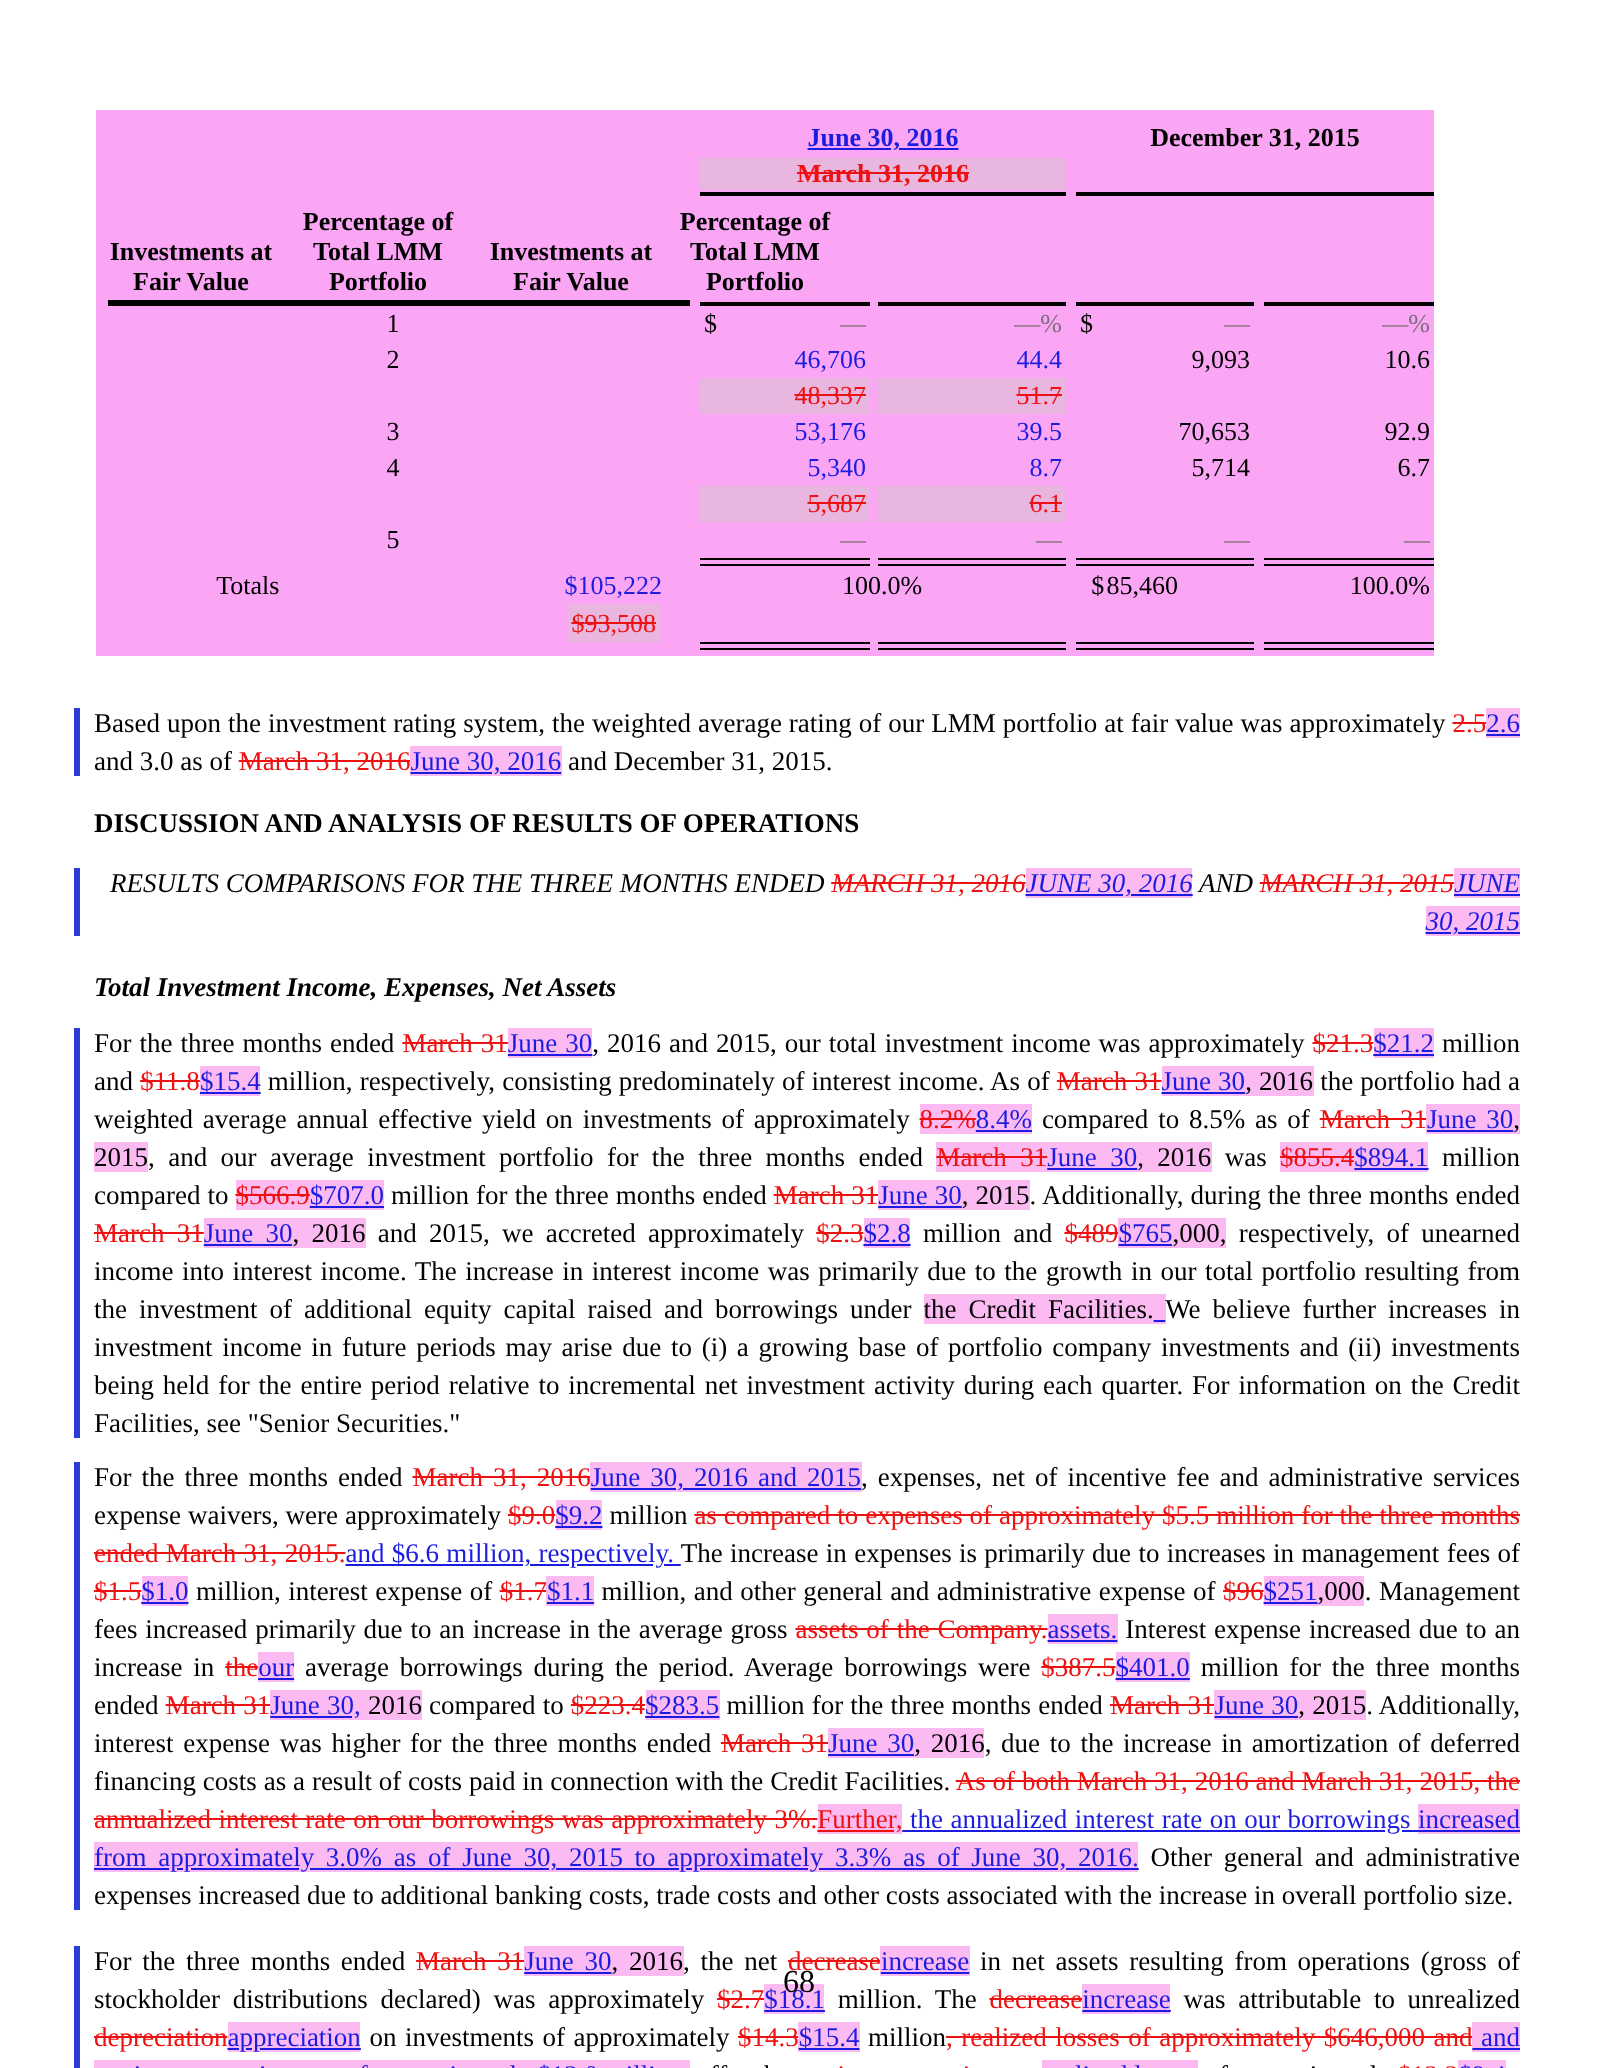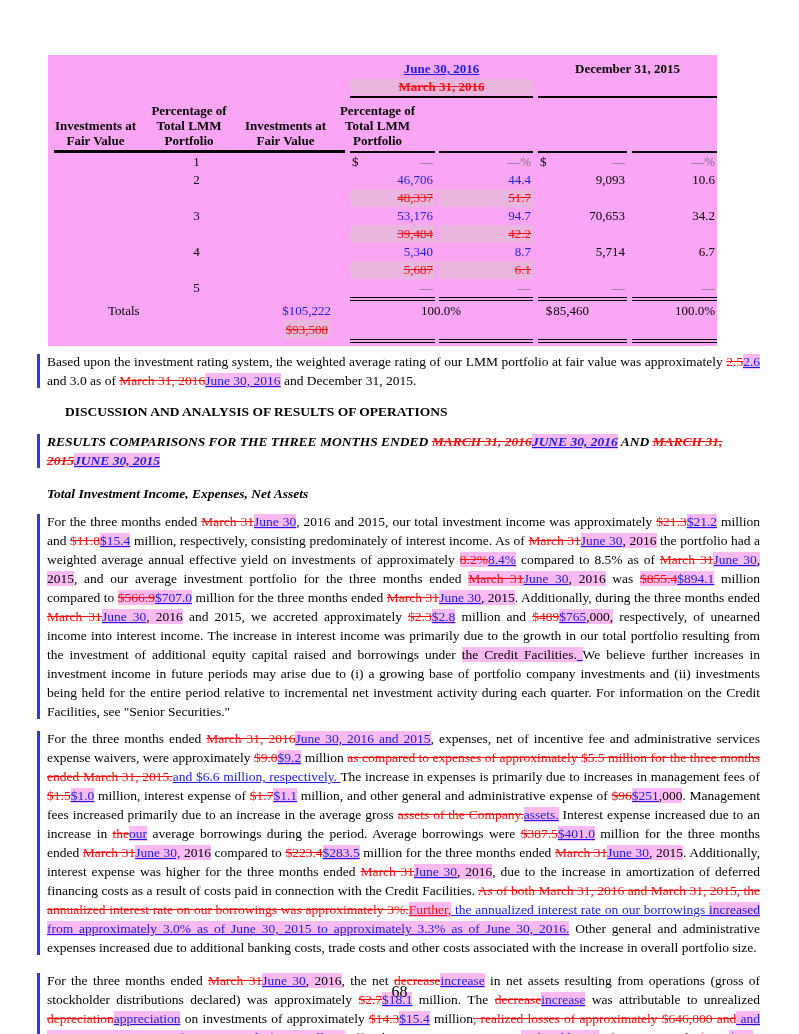--- a/index.html
+++ b/index.html
@@ -42,22 +42,22 @@
   .v-mut{color:#7a6f7a;}
   .v-old{color:var(--del-red,#ee1111);text-decoration:line-through;}
   .oldbox{background:var(--old-box-bg,#e9b6e0);}
   .dblrow{display:flex;}
   .dbl{height:2px;border-top:1px solid #000;border-bottom:1px solid #000;box-sizing:content-box;}
   .sp302{width:302px;}.sp85{width:85px;}.sp4{width:4px;}.sp94{width:94px;}.sp5{width:5px;}.sp89{width:89px;}
 
   
   .content{position:absolute;left:47px;top:352px;width:713px;font-size:13.5px;line-height:19px;}
   .para{position:relative;text-align:justify;margin:0 0 12px 0;}
-  .h-disc{font-weight:bold;margin:0 0 11px 18px;}
-  .h-results{position:relative;font-weight:bold;font-style:italic;margin:0 0 14px 0;}
+  .h-disc{font-weight:bold;margin:0 0 11px 0;}
+  .h-results{position:relative;font-weight:normal;font-style:italic;margin:0 0 14px 0;text-align:right;}
   .h-sub{font-weight:bold;font-style:italic;margin:0 0 9px 0;}
   .bar{position:absolute;left:-10px;top:2px;bottom:2px;width:3px;background:var(--change-bar,#2e3bd6);}
   .r-n{}
   .r-nh{background:var(--highlight,#fcbaf3);}
   .r-d{color:var(--del-red,#ee1111);text-decoration:line-through;}
   .r-dh{color:var(--del-red,#ee1111);text-decoration:line-through;background:var(--highlight,#fcbaf3);}
   .r-i{color:var(--ins-blue,#1c1ce0);text-decoration:underline;background:var(--highlight,#fcbaf3);}
   .r-in{color:var(--ins-blue,#1c1ce0);text-decoration:underline;}
   .r-ir{color:var(--del-red,#ee1111);text-decoration:underline;background:var(--highlight,#fcbaf3);}
   .pagenum{position:absolute;left:0;right:0;top:983px;text-align:center;font-size:16px;}
@@ -170,45 +170,30 @@
           <div class="cell c5"></div>
         </div>
         <div class="trow">
           <div class="c-label">3</div>
           <div class="g1"></div>
           <div class="cell c2">
             <span class="v-ins">53,176</span>
           </div>
           <div class="g2"></div>
           <div class="cell c3">
-            <span class="v-ins">94.7</span>
+            <span class="v-ins">39.5</span>
           </div>
           <div class="g3"></div>
           <div class="cell c4">
             <span class="v-blk">70,653</span>
           </div>
           <div class="g4"></div>
           <div class="cell c5">
-            <span class="v-blk">34.2</span>
-          </div>
-        </div>
-        <div class="trow">
-          <div class="c-label"></div>
-          <div class="g1"></div>
-          <div class="cell c2 oldbox">
-            <span class="v-old">39,484</span>
-          </div>
-          <div class="g2"></div>
-          <div class="cell c3 oldbox">
-            <span class="v-old">42.2</span>
-          </div>
-          <div class="g3"></div>
-          <div class="cell c4"></div>
-          <div class="g4"></div>
-          <div class="cell c5"></div>
+            <span class="v-blk">92.9</span>
+          </div>
         </div>
         <div class="trow">
           <div class="c-label">4</div>
           <div class="g1"></div>
           <div class="cell c2">
             <span class="v-ins">5,340</span>
           </div>
           <div class="g2"></div>
           <div class="cell c3">
             <span class="v-ins">8.7</span>

